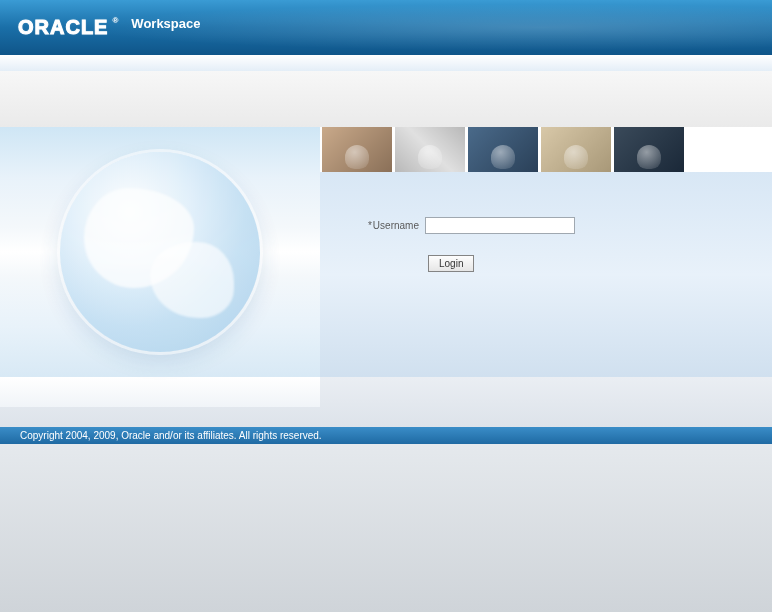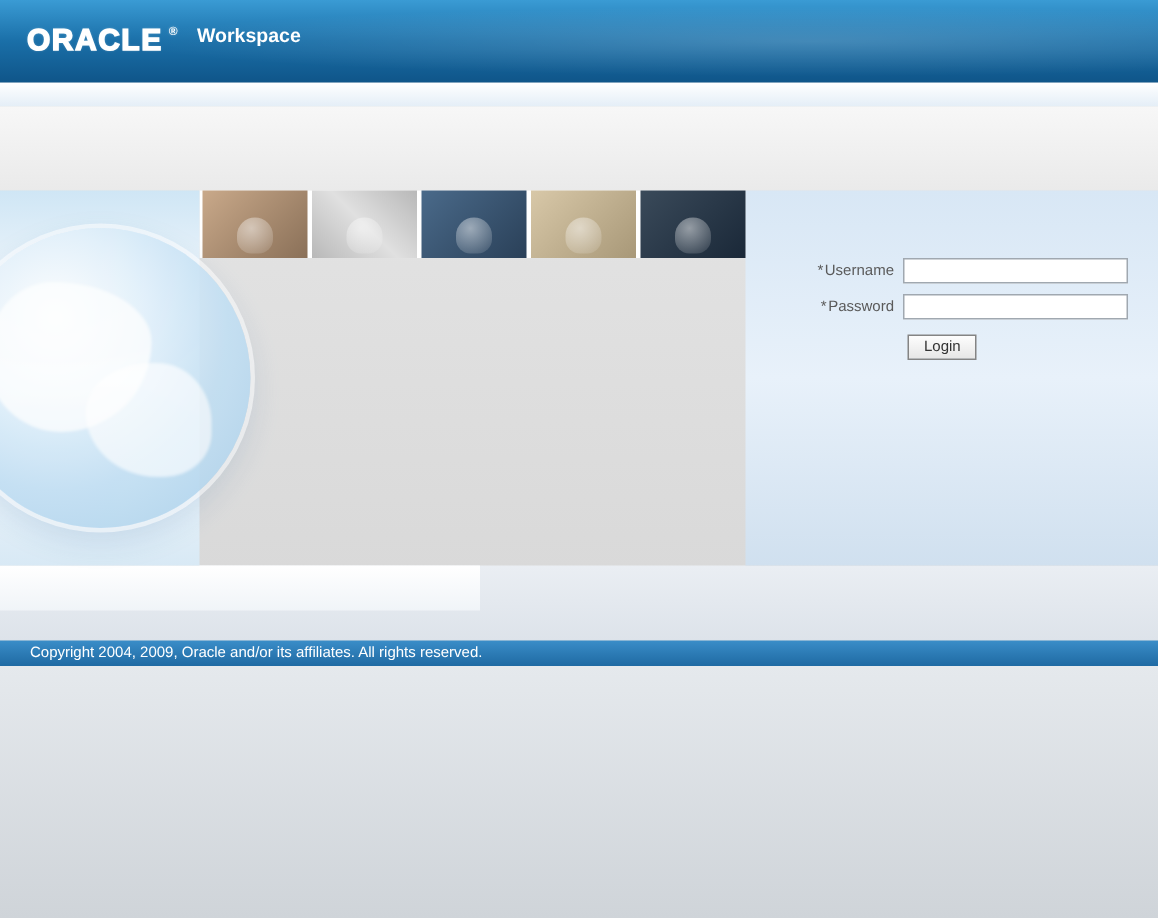--- a/index.html
+++ b/index.html
@@ -99,21 +99,21 @@
       top: 45%; left: 45%;
       width: 42%; height: 38%;
       background: #ffffff;
       opacity: .65;
       border-radius: 55% 45% 40% 60% / 45% 55% 40% 60%;
       filter: blur(1px);
     }
     .right-pane {
       flex: 1;
       display: flex;
-      flex-direction: row;
+      flex-direction: column;
     }
     .photo-strip {
       height: 45px;
       background: #fff;
       display: flex;
       gap: 3px;
       padding-left: 2px;
     }
     .photo {
       width: 70px; height: 45px;
@@ -156,21 +156,21 @@
     .form-input {
       width: 150px;
       height: 17px;
       border: 1px solid #a0a8b0;
       font-size: 11px;
       padding: 0 3px;
       background: #fff;
     }
     .btn-row {
       margin-left: 78px;
-      margin-top: 8px;
+      margin-top: 19px;
       text-decoration: underline;
     }
     .login-btn {
       font-size: 10px;
       padding: 2px 10px;
       background: linear-gradient(to bottom, #fdfdfd, #e6e6e6);
       border: 1px solid #848484;
       cursor: pointer;
       color: #333;
     }
@@ -223,26 +223,20 @@
       <div class="photo p4"></div>
       <div class="photo p5"></div>
     </div>
     <div class="login-area">
       <div class="form-row">
         <div class="form-label">
           <span class="req">*</span><span>Username</span>
         </div>
         <input type="text" class="form-input" value="" style="">
       </div>
-      <div class="form-row">
-        <div class="form-label">
-          <span class="req">*</span><span>Password</span>
-        </div>
-        <input type="password" class="form-input" value="" style="">
-      </div>
       <div class="btn-row">
         <button class="login-btn">Login</button>
       </div>
     </div>
   </div>
 </div>
 
 <div class="below-content">
   <div class="below-left"></div>
 </div>

